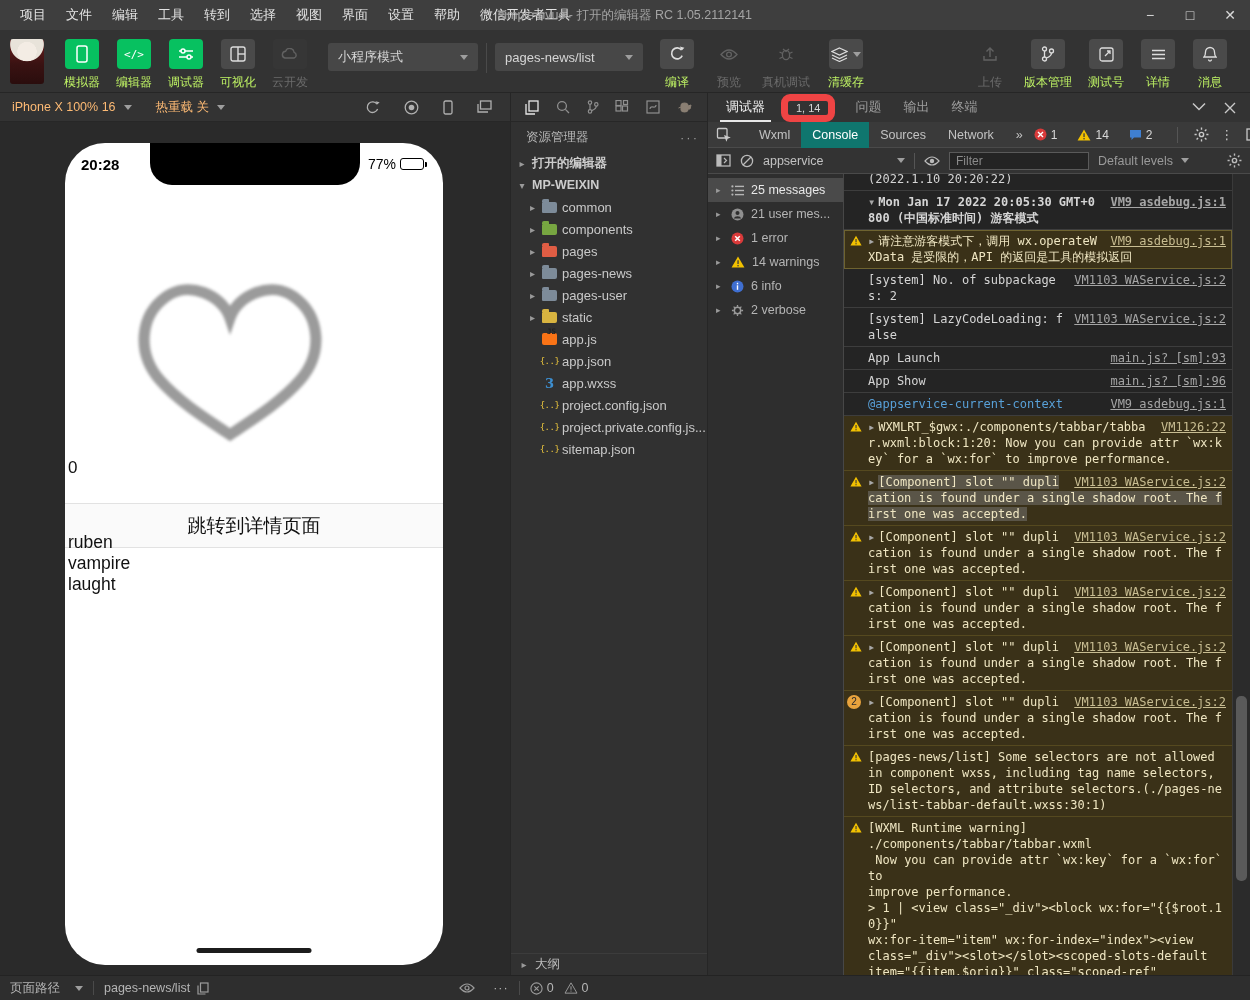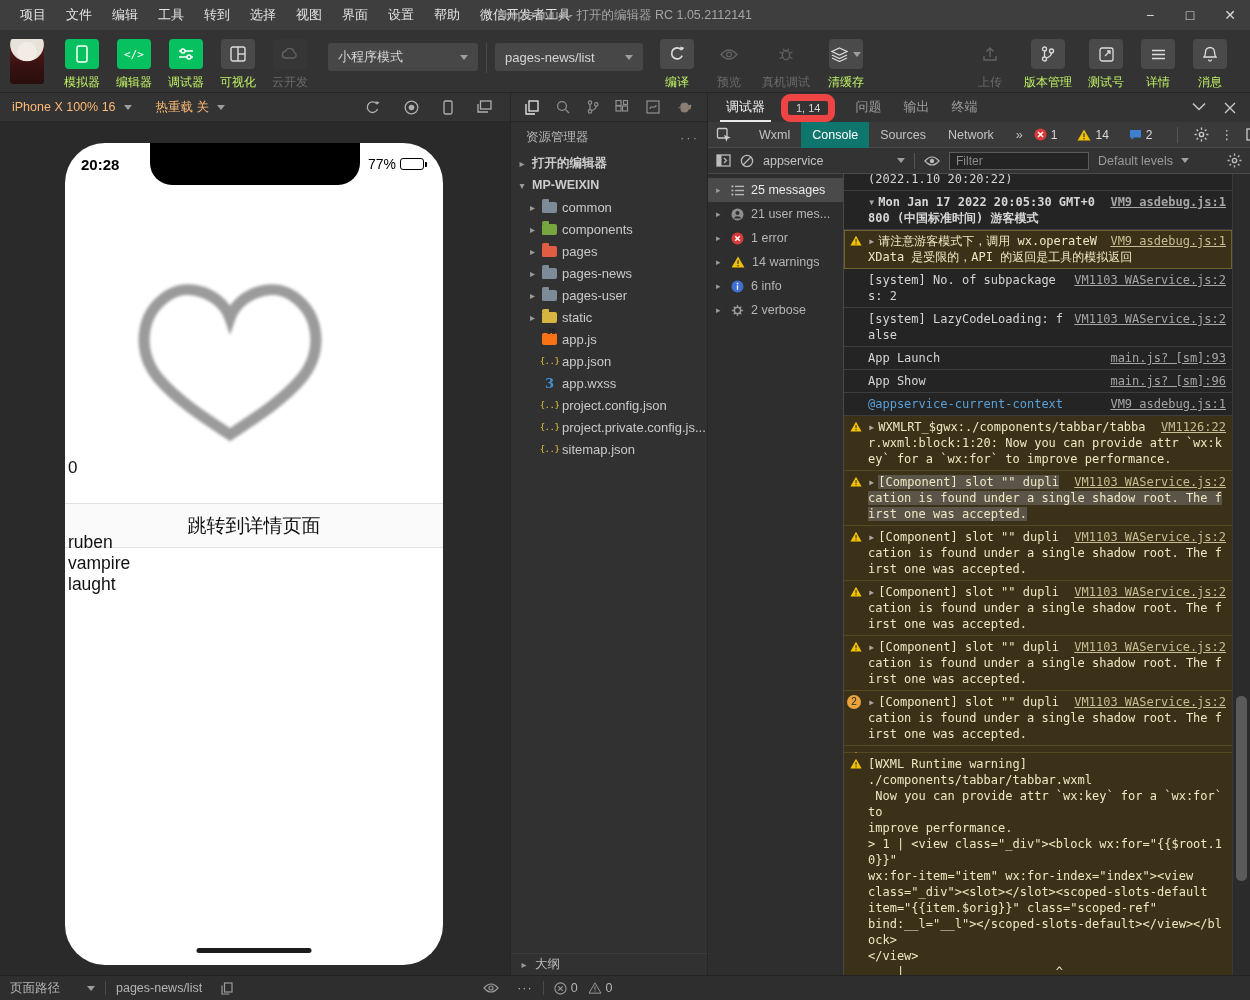--- a/index.html
+++ b/index.html
@@ -138,21 +138,21 @@
   .clip-top .log-text { margin-top:-6px; }
   .count-badge { position:absolute; left:3px; top:4px; width:14px; height:14px; background:#e8a33d; color:#2a2a2a;
     border-radius:8px; font-size:10px; line-height:14px; text-align:center; font-family:"Liberation Sans",sans-serif; }
   .sel-text { background:rgba(130,130,130,.45); }
   .cscroll { width:18px; background:#2b2b2b; border-left:1px solid #3a3a3a; position:relative; flex:0 0 auto; }
   .cscroll .thumb { position:absolute; left:3px; width:11px; top:522px; height:185px; background:#5a5a5a; border-radius:5px; }
 
   
   .statusbar { position:absolute; left:0; top:975px; width:1250px; height:25px; background:#2e2e2e; border-top:1px solid #232323;
     display:flex; align-items:center; font-size:12.5px; color:#b5b5b5; }
-  .sb-seg { display:flex; align-items:center; gap:19px; padding:0 10px; }
+  .sb-seg { display:flex; align-items:center; gap:7px; padding:0 10px; }
   .sb-div { width:1px; height:14px; background:#4a4a4a; }
   .sb-count { display:flex; align-items:center; gap:4px; }
   svg { display:block; }
 </style>
 </head>
 <body>
 
 <div id="app">
 
   <div class="titlebar">
@@ -768,20 +768,21 @@
             <span class="log-text"><span class="src">VM1103 WAService.js:2</span><span class="arrow-ch">▸</span><span>[Component] slot "" duplication is found under a single shadow root. The first one was accepted.</span></span>
           </div>
           <div class="log-row warn">
             <span class="licon">
               <svg width="12" height="11" viewBox="0 0 16 14">
                 <path d="M8 0.5 L15.5 13.5 H0.5 Z" fill="#f2c100"></path>
                 <rect x="7.3" y="5" width="1.5" height="4.4" fill="#3a3a3a"></rect>
                 <rect x="7.3" y="10.5" width="1.5" height="1.6" fill="#3a3a3a"></rect>
               </svg>
             </span>
+            <span class="log-text"><span>[pages-news/list] Some selectors are not allowed in component wxss, including tag name selectors, ID selectors, and attribute selectors.(./pages-news/list-tabbar-default.wxss:30:1)</span></span>
           </div>
           <div class="log-row warn">
             <span class="licon">
               <svg width="12" height="11" viewBox="0 0 16 14">
                 <path d="M8 0.5 L15.5 13.5 H0.5 Z" fill="#f2c100"></path>
                 <rect x="7.3" y="5" width="1.5" height="4.4" fill="#3a3a3a"></rect>
                 <rect x="7.3" y="10.5" width="1.5" height="1.6" fill="#3a3a3a"></rect>
               </svg>
             </span>
             <span class="log-text"><span>[WXML Runtime warning]

